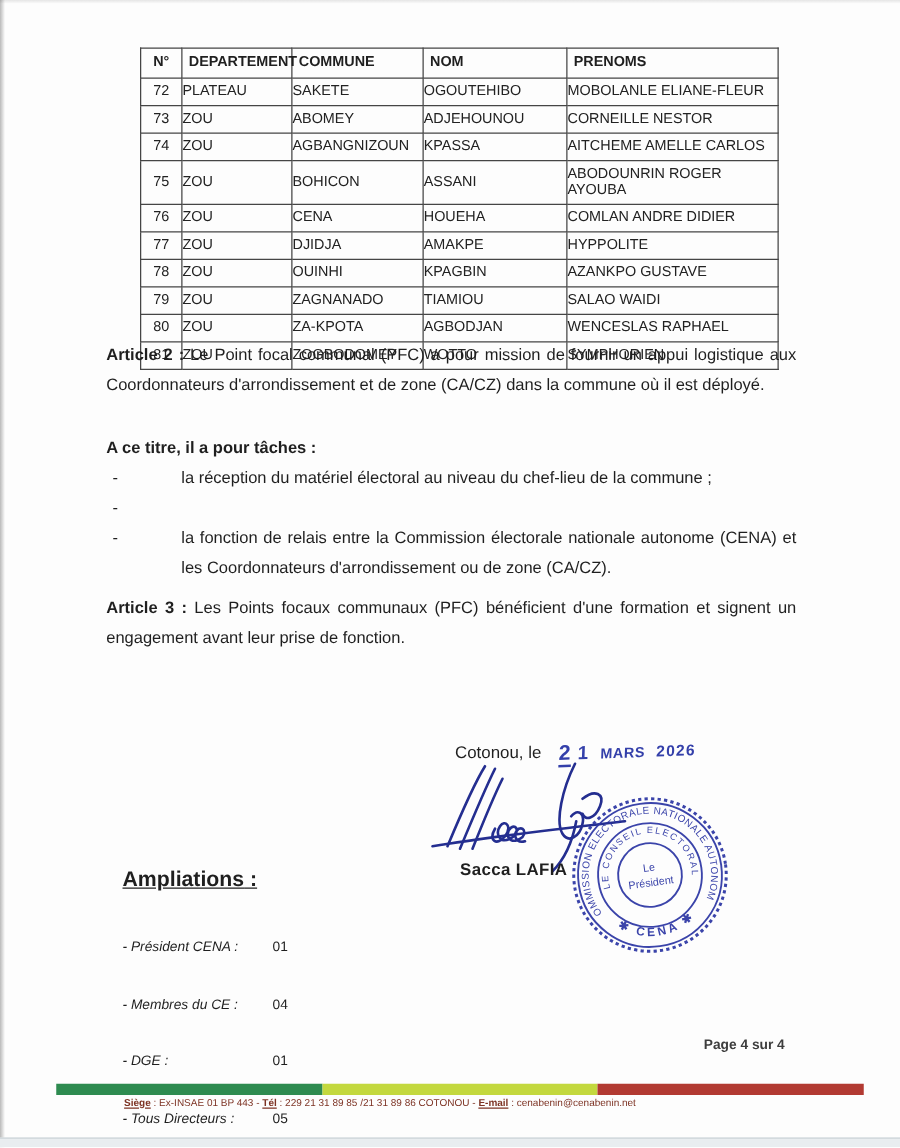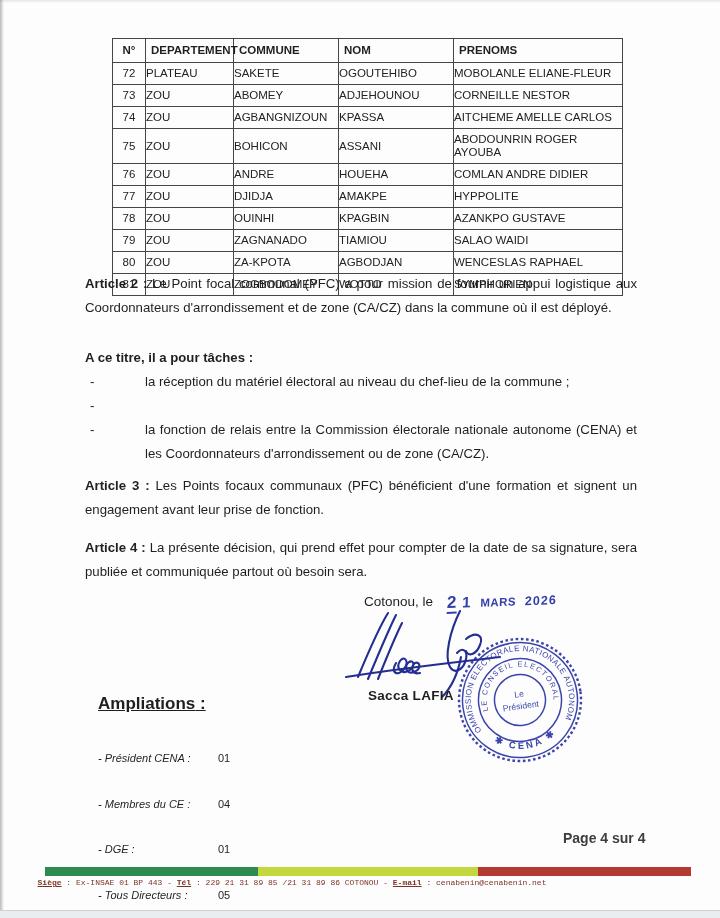--- a/index.html
+++ b/index.html
@@ -40,28 +40,28 @@
   .stamp-svg{position:absolute;left:451px;top:631px;opacity:.92;}
 
   
   .amp{position:absolute;left:98px;top:694px;font-size:11px;}
   .amp .amp-title{font-size:17px;font-weight:bold;margin-bottom:6px;}
   .amp .amp-title span{text-decoration:underline;}
   .amp .row{line-height:13.5px;}
   .amp .lbl{display:inline-block;width:120px;font-style:italic;}
   .amp .cnt{display:inline-block;margin-top:32px;}
 
-  .page-num{position:absolute;left:563px;top:830px;font-size:14px;color:#3d3d3d;font-weight:600;}
+  .page-num{position:absolute;left:563px;top:830px;font-size:11px;color:#3d3d3d;font-weight:600;}
 
   
   .bar{position:absolute;left:45px;top:867px;width:646px;height:9px;display:flex;}
   .bar .seg-green{width:33%;background:#2e8b50;}
   .bar .seg-yellow{width:34%;background:#c3d83e;}
   .bar .seg-red{width:33%;background:#b23a32;}
-  .foot{position:absolute;left:0;top:878px;width:584px;text-align:center;font-size:8px;color:#7d3324;font-family:Liberation Mono, monospace;}
+  .foot{position:absolute;left:12px;top:878px;width:584px;text-align:center;font-size:8px;color:#7d3324;}
   .foot .u{text-decoration:underline;font-weight:bold;}
 
   .stamp-text{fill:#2b35a3;font-family:"Liberation Sans",sans-serif;}
 </style>
 </head>
 <body>
 
 <div class="page">
   <div class="scan-edge-top"></div>
   <div class="scan-edge-left"></div>
@@ -107,21 +107,21 @@
       <tr>
         <td class="c-num">75</td>
         <td>ZOU</td>
         <td>BOHICON</td>
         <td>ASSANI</td>
         <td>ABODOUNRIN ROGER AYOUBA</td>
       </tr>
       <tr>
         <td class="c-num">76</td>
         <td>ZOU</td>
-        <td>ANDRE</td>
+        <td>CENA</td>
         <td>HOUEHA</td>
         <td>COMLAN ANDRE DIDIER</td>
       </tr>
       <tr>
         <td class="c-num">77</td>
         <td>ZOU</td>
         <td>DJIDJA</td>
         <td>AMAKPE</td>
         <td>HYPPOLITE</td>
       </tr>
@@ -173,24 +173,20 @@
   <div class="task" style="top:418px;">
     <span class="dash">-</span>
     <span class="txt">la fonction de relais entre la Commission électorale nationale autonome (CENA) et les Coordonnateurs d'arrondissement ou de zone (CA/CZ).</span>
   </div>
 
   <div class="para" style="top:474px;">
     <b>Article 3 :</b>
     <span>Les Points focaux communaux (PFC) bénéficient d'une formation et signent un engagement avant leur prise de fonction.</span>
   </div>
 
-  <div class="para" style="top:536px;">
-    <b>Article 4 :</b>
-    <span>La présente décision, qui prend effet pour compter de la date de sa signature, sera publiée et communiquée partout où besoin sera.</span>
-  </div>
 
   <div class="date-line">
     <span>Cotonou, le</span>
     <span class="date-stamp">
       <span class="day">2</span>
       <span class="day day2">1</span>
       <span class="mon">MARS</span>
       <span class="yr">2026</span>
     </span>
   </div>

